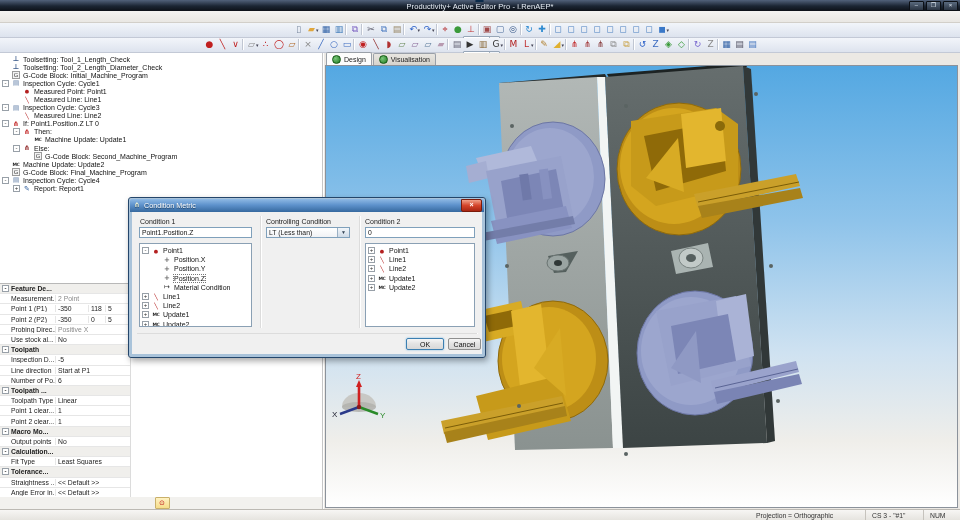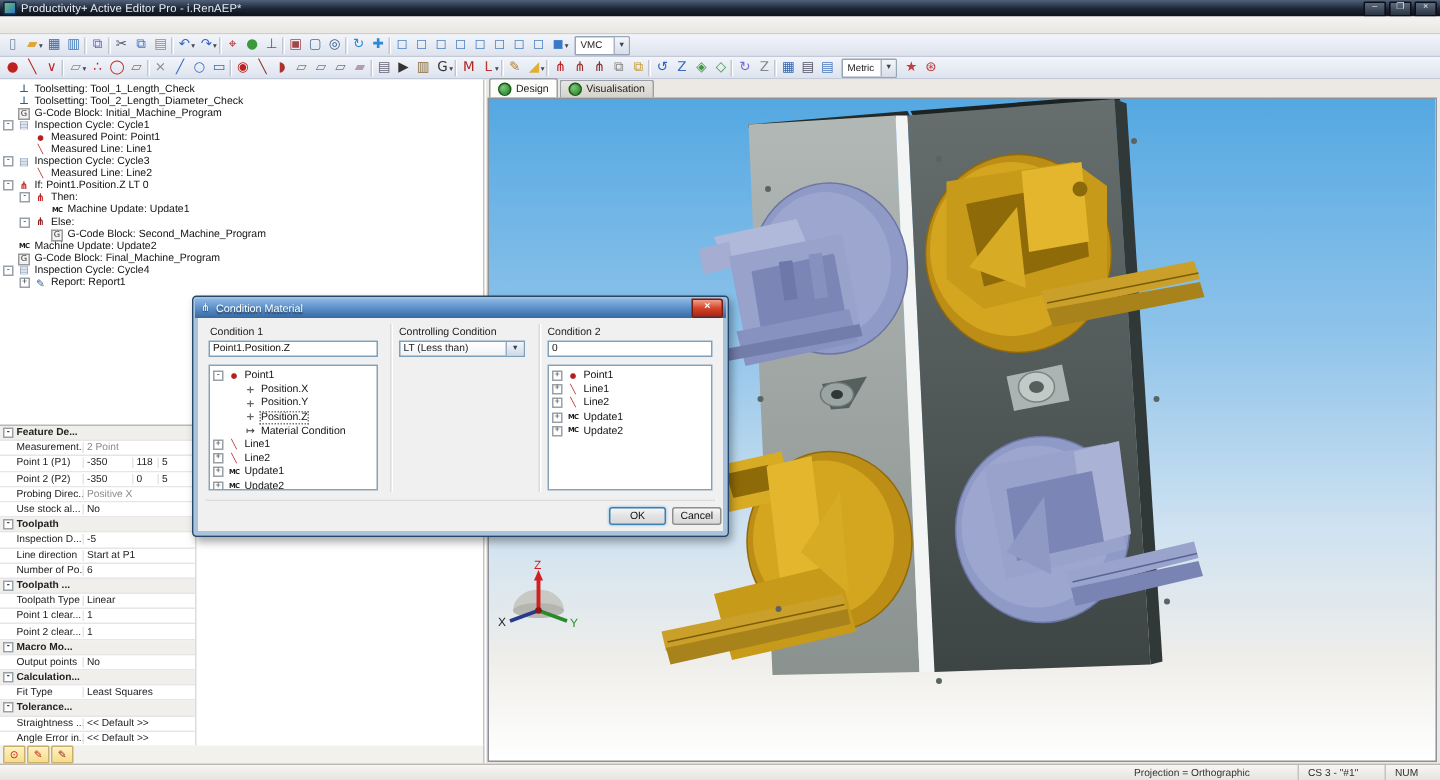--- a/index.html
+++ b/index.html
@@ -1,17 +1,17 @@
 <!DOCTYPE html>
 <html><head>
 <meta charset="utf-8">
 <style>
   html,body{margin:0;padding:0;background:#888;}
   #app{position:relative;width:960px;height:520px;background:#fff;font-family:"Liberation Sans",sans-serif;font-size:7px;color:#222;overflow:hidden;user-select:none;}
-  .abs{position:absolute;}
+  .abs{position:absolute;flex-direction:column;}
   
   #titlebar{left:0;top:0;width:960px;height:11px;background:linear-gradient(#51617a,#1b2533 55%,#0d1118);color:#e7edf5;display:flex;align-items:center;}
   #app-icon{width:7px;height:7px;margin:0 3px 0 2px;background:linear-gradient(135deg,#6fc06f,#2d74c8);border:1px solid #0a2a4a;border-radius:1px;}
   #win-title{font-size:7.5px;letter-spacing:.1px;}
   #win-controls{position:absolute;right:2px;top:1px;display:flex;gap:2px;}
   .wc{width:13px;height:8px;background:linear-gradient(#5a6a7e,#2a3442);border:1px solid #0c1016;border-radius:1px;color:#dfe7f0;font-size:6px;line-height:7px;text-align:center;}
   
   #menubar{left:0;top:11px;width:960px;height:12px;background:linear-gradient(#f4f3f1,#e9e7e3);border-bottom:1px solid #d2cfc9;display:flex;align-items:center;padding-left:3px;box-sizing:border-box;}
   .menu-item{padding:0 6px;font-size:7.5px;color:#1c1c1c;height:12px;line-height:12px;}
   
@@ -764,21 +764,21 @@
           <text x="6" y="351" font-size="8" fill="#223" font-family="Liberation Sans,sans-serif">X</text>
           <text x="54" y="352" font-size="8" fill="#2a8a2a" font-family="Liberation Sans,sans-serif">Y</text>
         </g>
       </svg>
     </div>
   </div>
 
   <div id="dialog" class="abs">
     <div id="dlg-title">
       <span class="dlg-ic">⋔</span>
-      <span>Condition Material</span>
+      <span>Condition Metric</span>
     </div>
     <div id="dlg-close">×</div>
 
     <span class="dlg-label" style="left:11px;top:20px;">Condition 1</span>
     <input class="dlg-input" style="left: 10px; top: 29px; width: 113px;" value="Point1.Position.Z">
     <div class="dlg-tree" style="left:10px;top:45px;width:113px;height:84px;">
 
         <span class="trow" style="padding-left: 1px;">
           <span class="expander">-</span>
           <span class="tree-ic" data-icon="point"></span>

